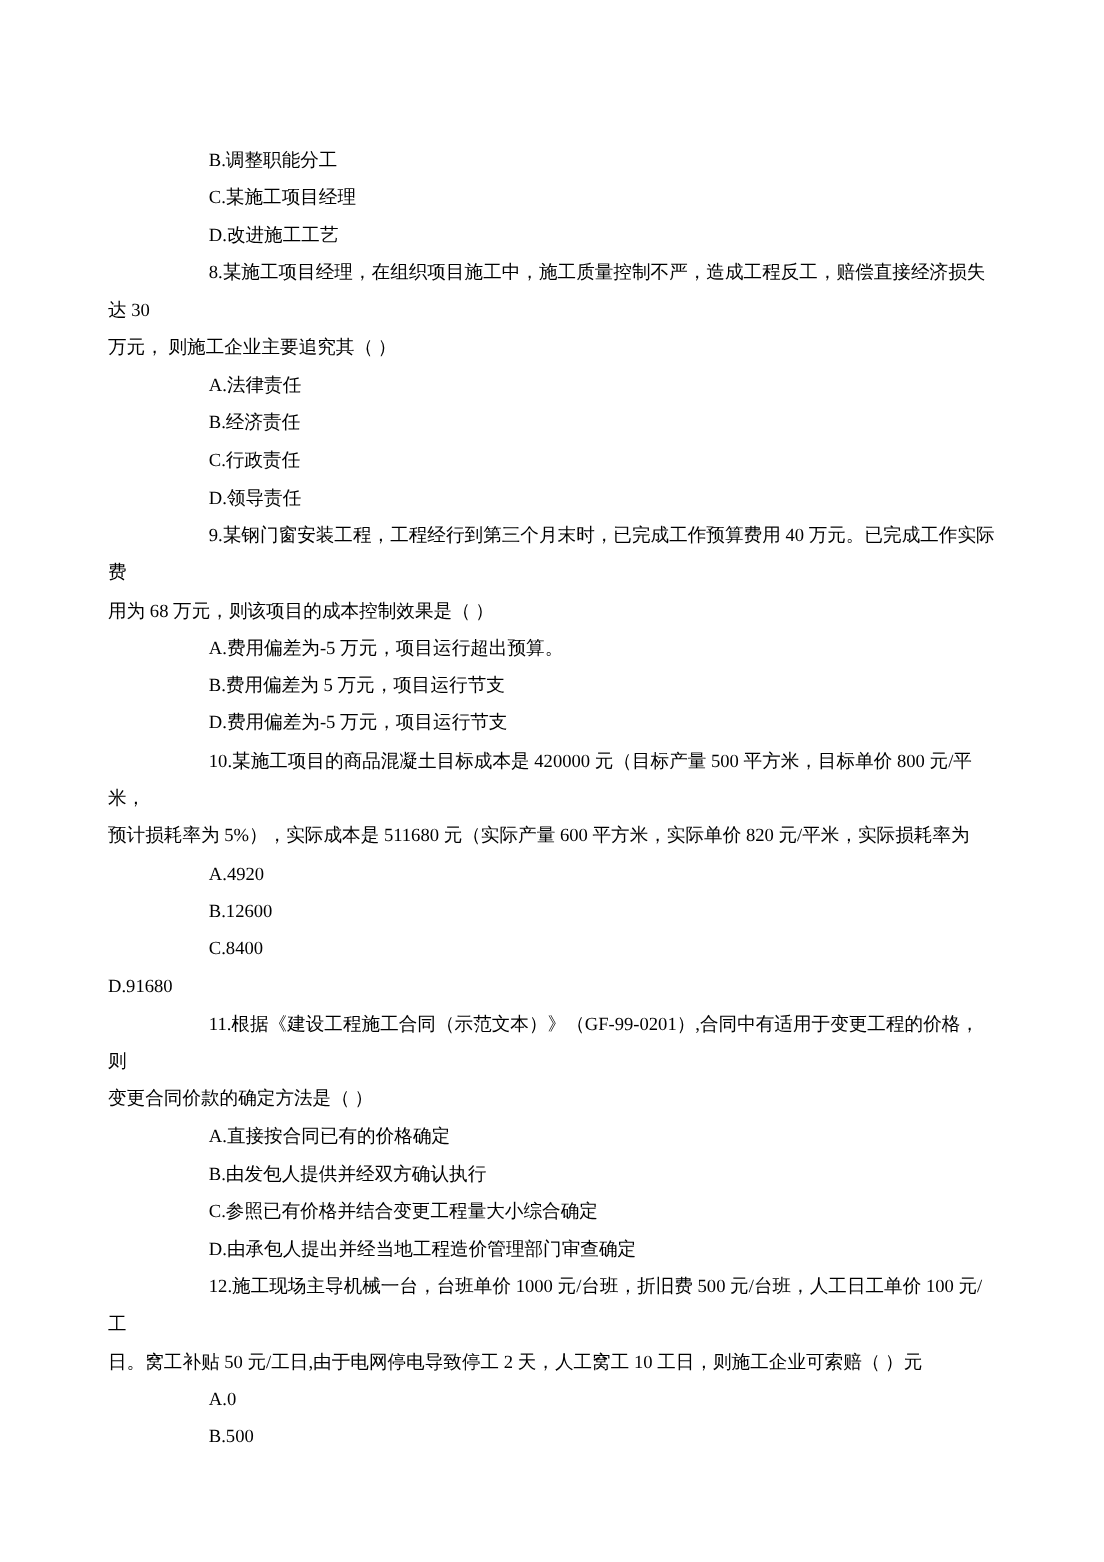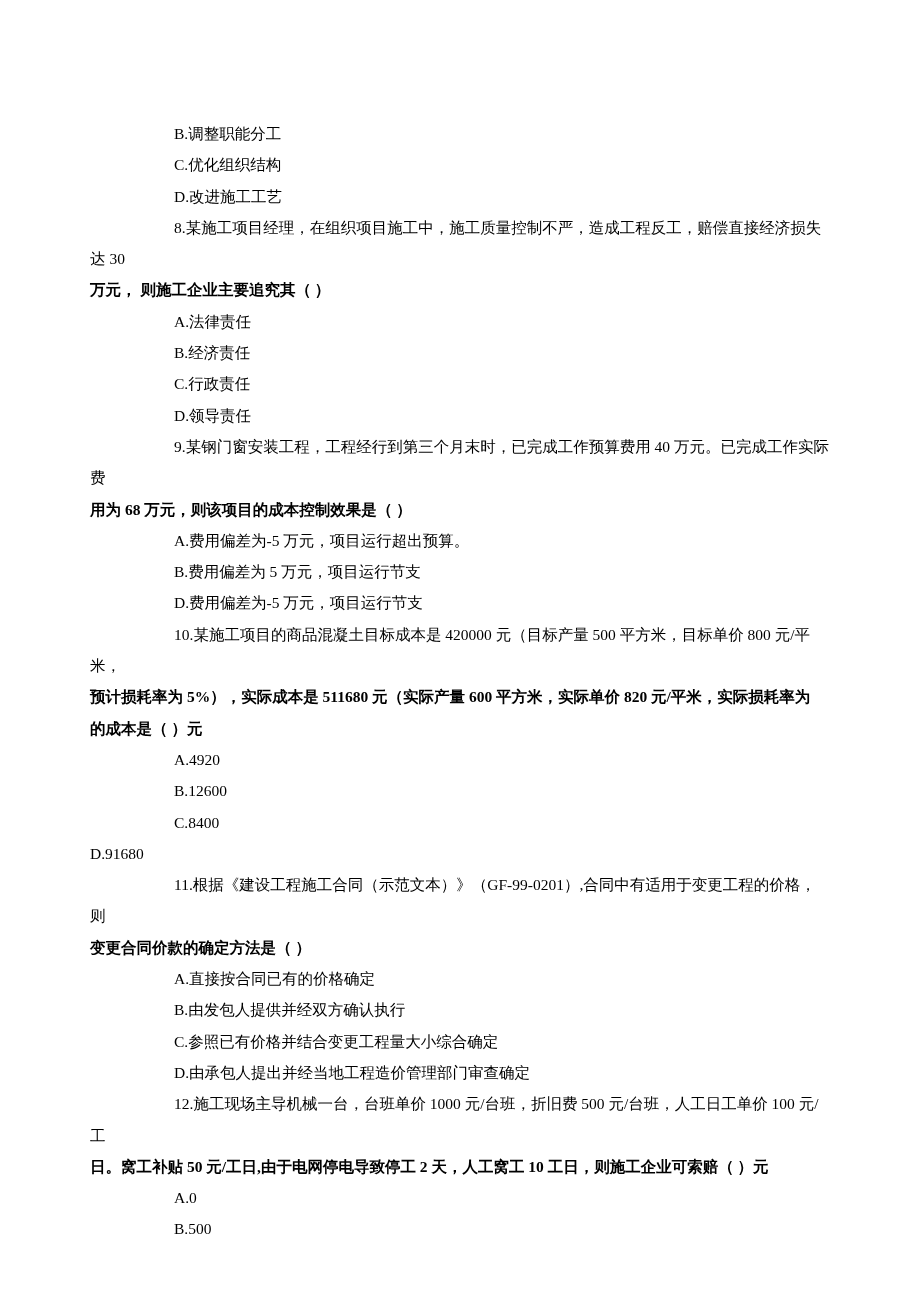--- a/index.html
+++ b/index.html
@@ -24,45 +24,43 @@
     padding-left: 84px;
   }
   .opt-d {
     padding-left: 0;
   }
   .qstart {
     text-indent: 84px;
   }
   .cont {
     text-indent: 0;
-    font-weight: bold;
   }
   p { margin: 0; }
 </style>
 </head>
 <body>
 
 <div id="doc">
     <p class="line opt">B.调整职能分工</p>
-    <p class="line opt">C.优化组织结构</p>
+    <p class="line opt">C.某施工项目经理</p>
     <p class="line opt">D.改进施工工艺</p>
     <p class="line qstart">8.某施工项目经理，在组织项目施工中，施工质量控制不严，造成工程反工，赔偿直接经济损失达 30</p>
     <p class="line cont">万元， 则施工企业主要追究其（ ）</p>
     <p class="line opt">A.法律责任</p>
     <p class="line opt">B.经济责任</p>
     <p class="line opt">C.行政责任</p>
     <p class="line opt">D.领导责任</p>
     <p class="line qstart">9.某钢门窗安装工程，工程经行到第三个月末时，已完成工作预算费用 40 万元。已完成工作实际费</p>
     <p class="line cont">用为 68 万元，则该项目的成本控制效果是（ ）</p>
     <p class="line opt">A.费用偏差为-5 万元，项目运行超出预算。</p>
     <p class="line opt">B.费用偏差为 5 万元，项目运行节支</p>
     <p class="line opt">D.费用偏差为-5 万元，项目运行节支</p>
     <p class="line qstart">10.某施工项目的商品混凝土目标成本是 420000 元（目标产量 500 平方米，目标单价 800 元/平米，</p>
     <p class="line cont">预计损耗率为 5%），实际成本是 511680 元（实际产量 600 平方米，实际单价 820 元/平米，实际损耗率为</p>
-    <p class="line cont">的成本是（ ）元</p>
     <p class="line opt">A.4920</p>
     <p class="line opt">B.12600</p>
     <p class="line opt">C.8400</p>
     <p class="line opt-d">D.91680</p>
     <p class="line qstart">11.根据《建设工程施工合同（示范文本）》（GF-99-0201）,合同中有适用于变更工程的价格，则</p>
     <p class="line cont">变更合同价款的确定方法是（ ）</p>
     <p class="line opt">A.直接按合同已有的价格确定</p>
     <p class="line opt">B.由发包人提供并经双方确认执行</p>
     <p class="line opt">C.参照已有价格并结合变更工程量大小综合确定</p>
     <p class="line opt">D.由承包人提出并经当地工程造价管理部门审查确定</p>

